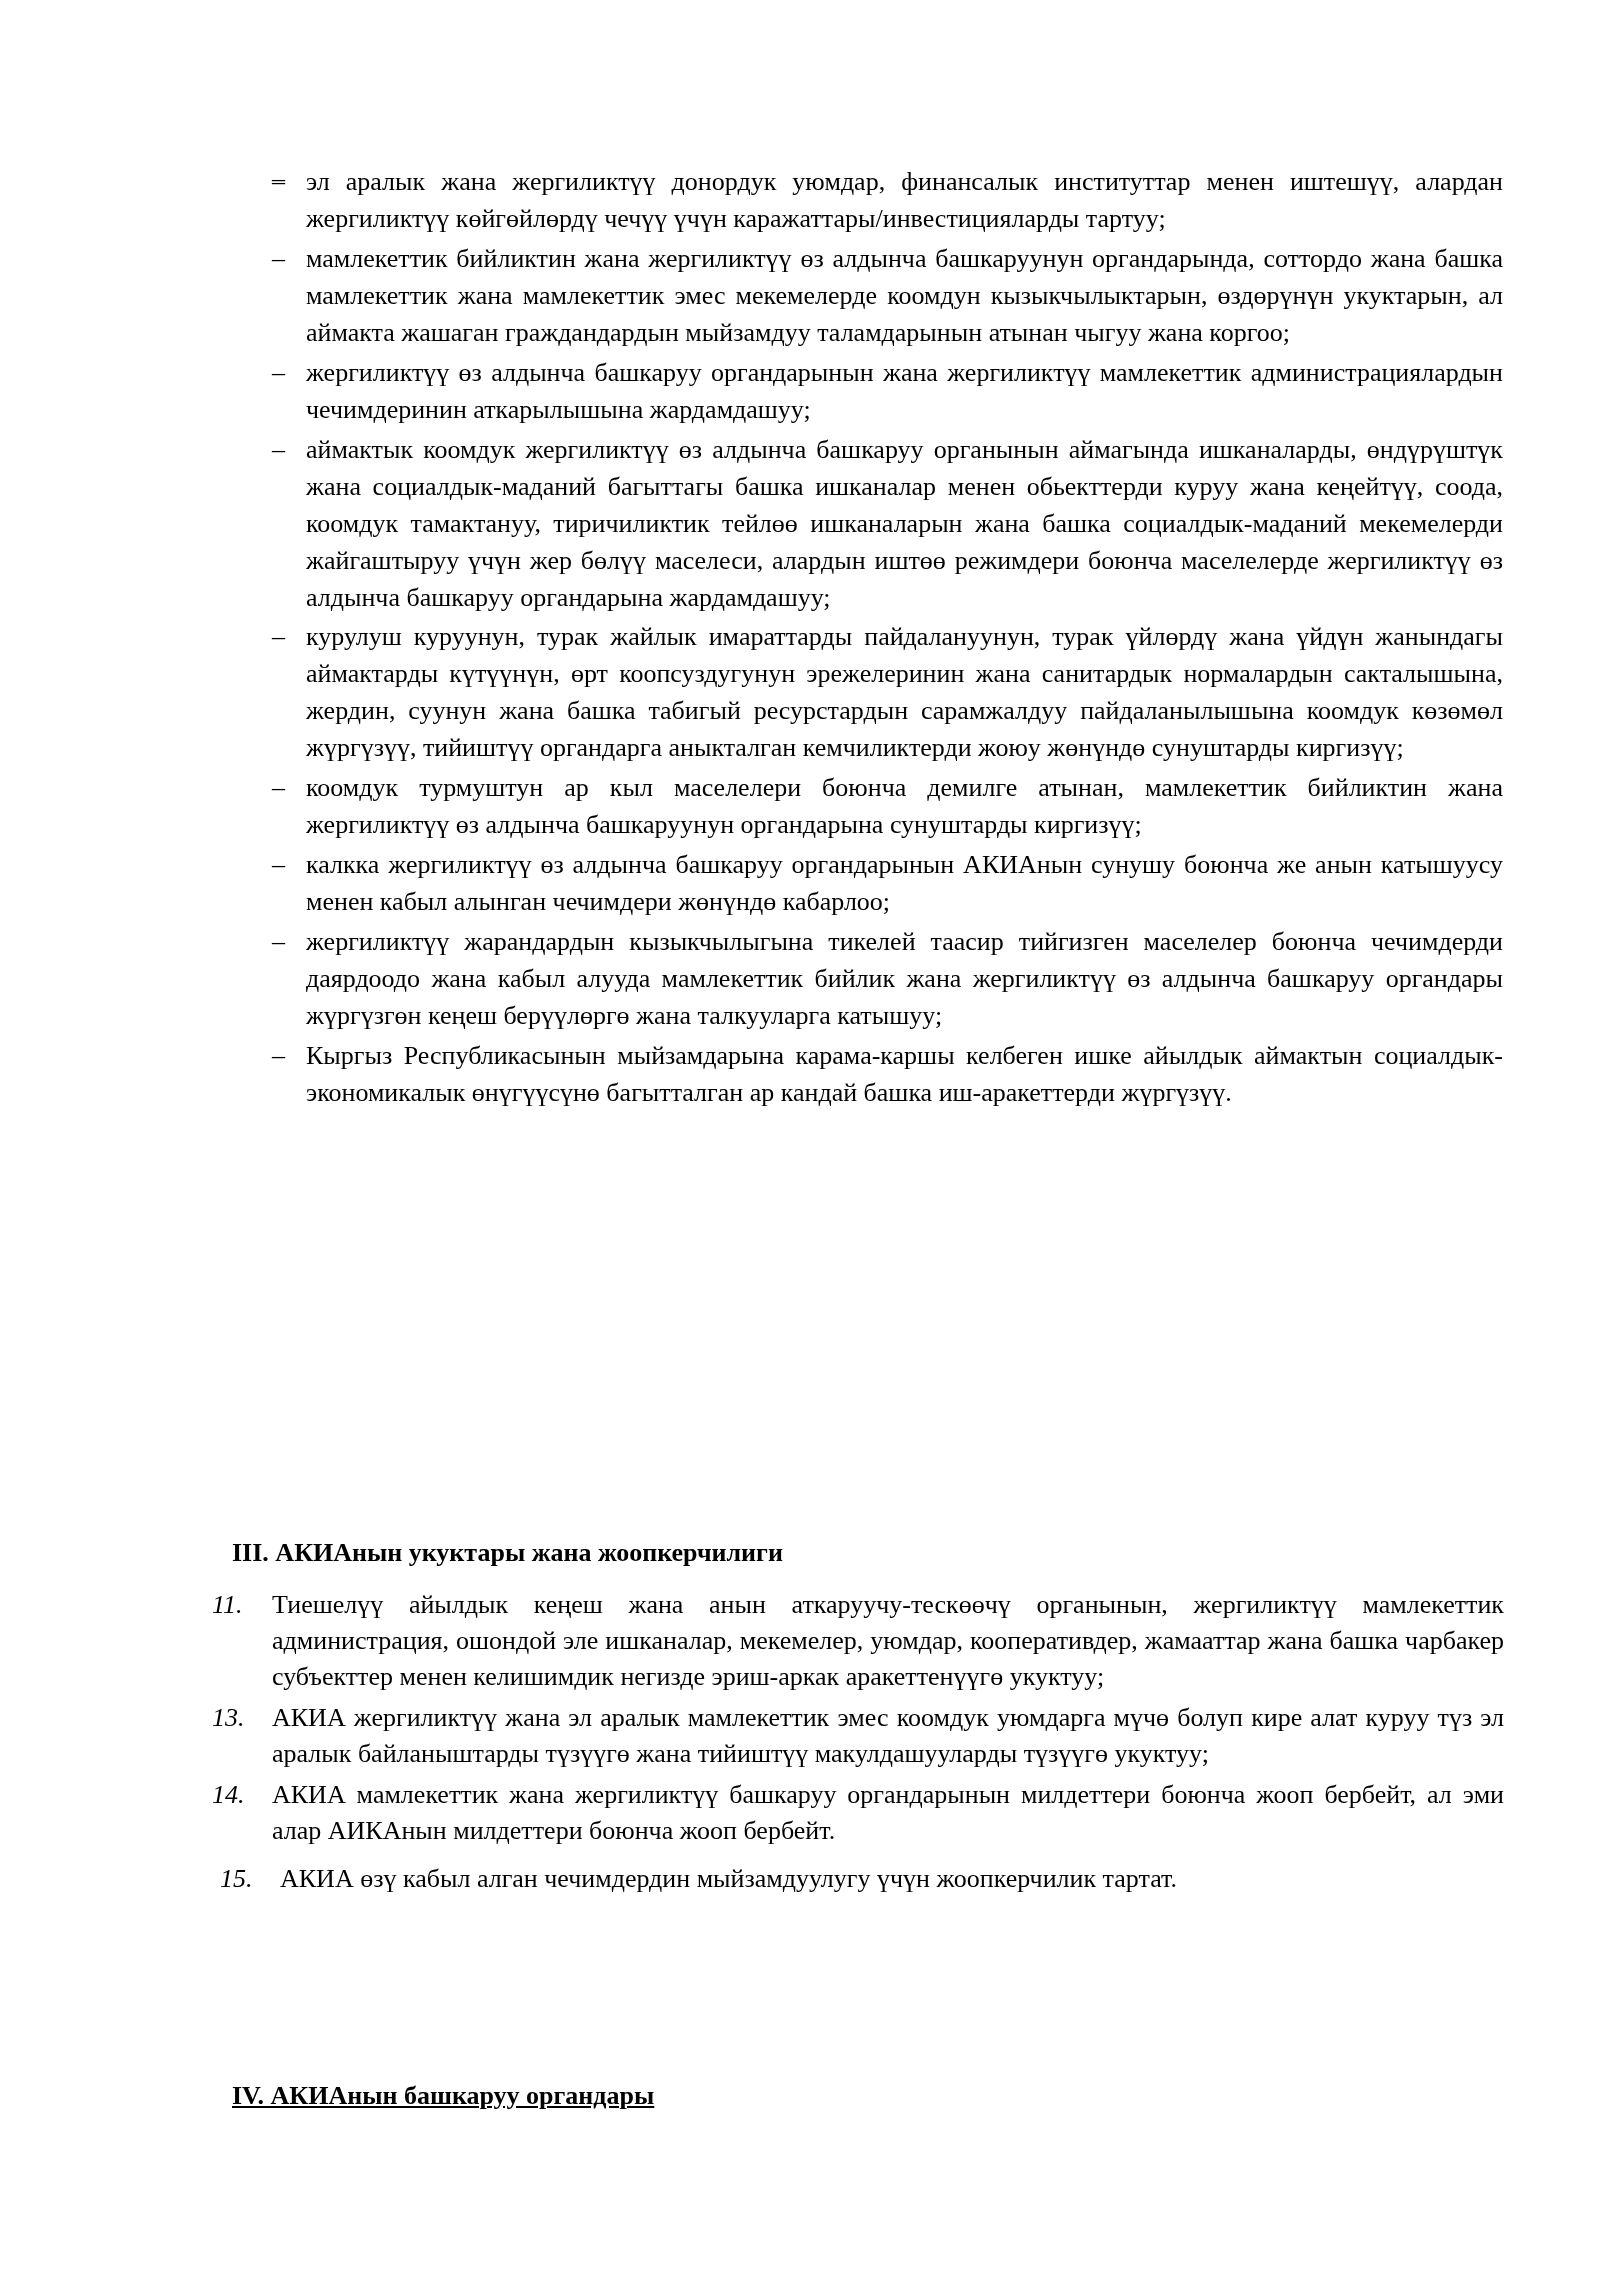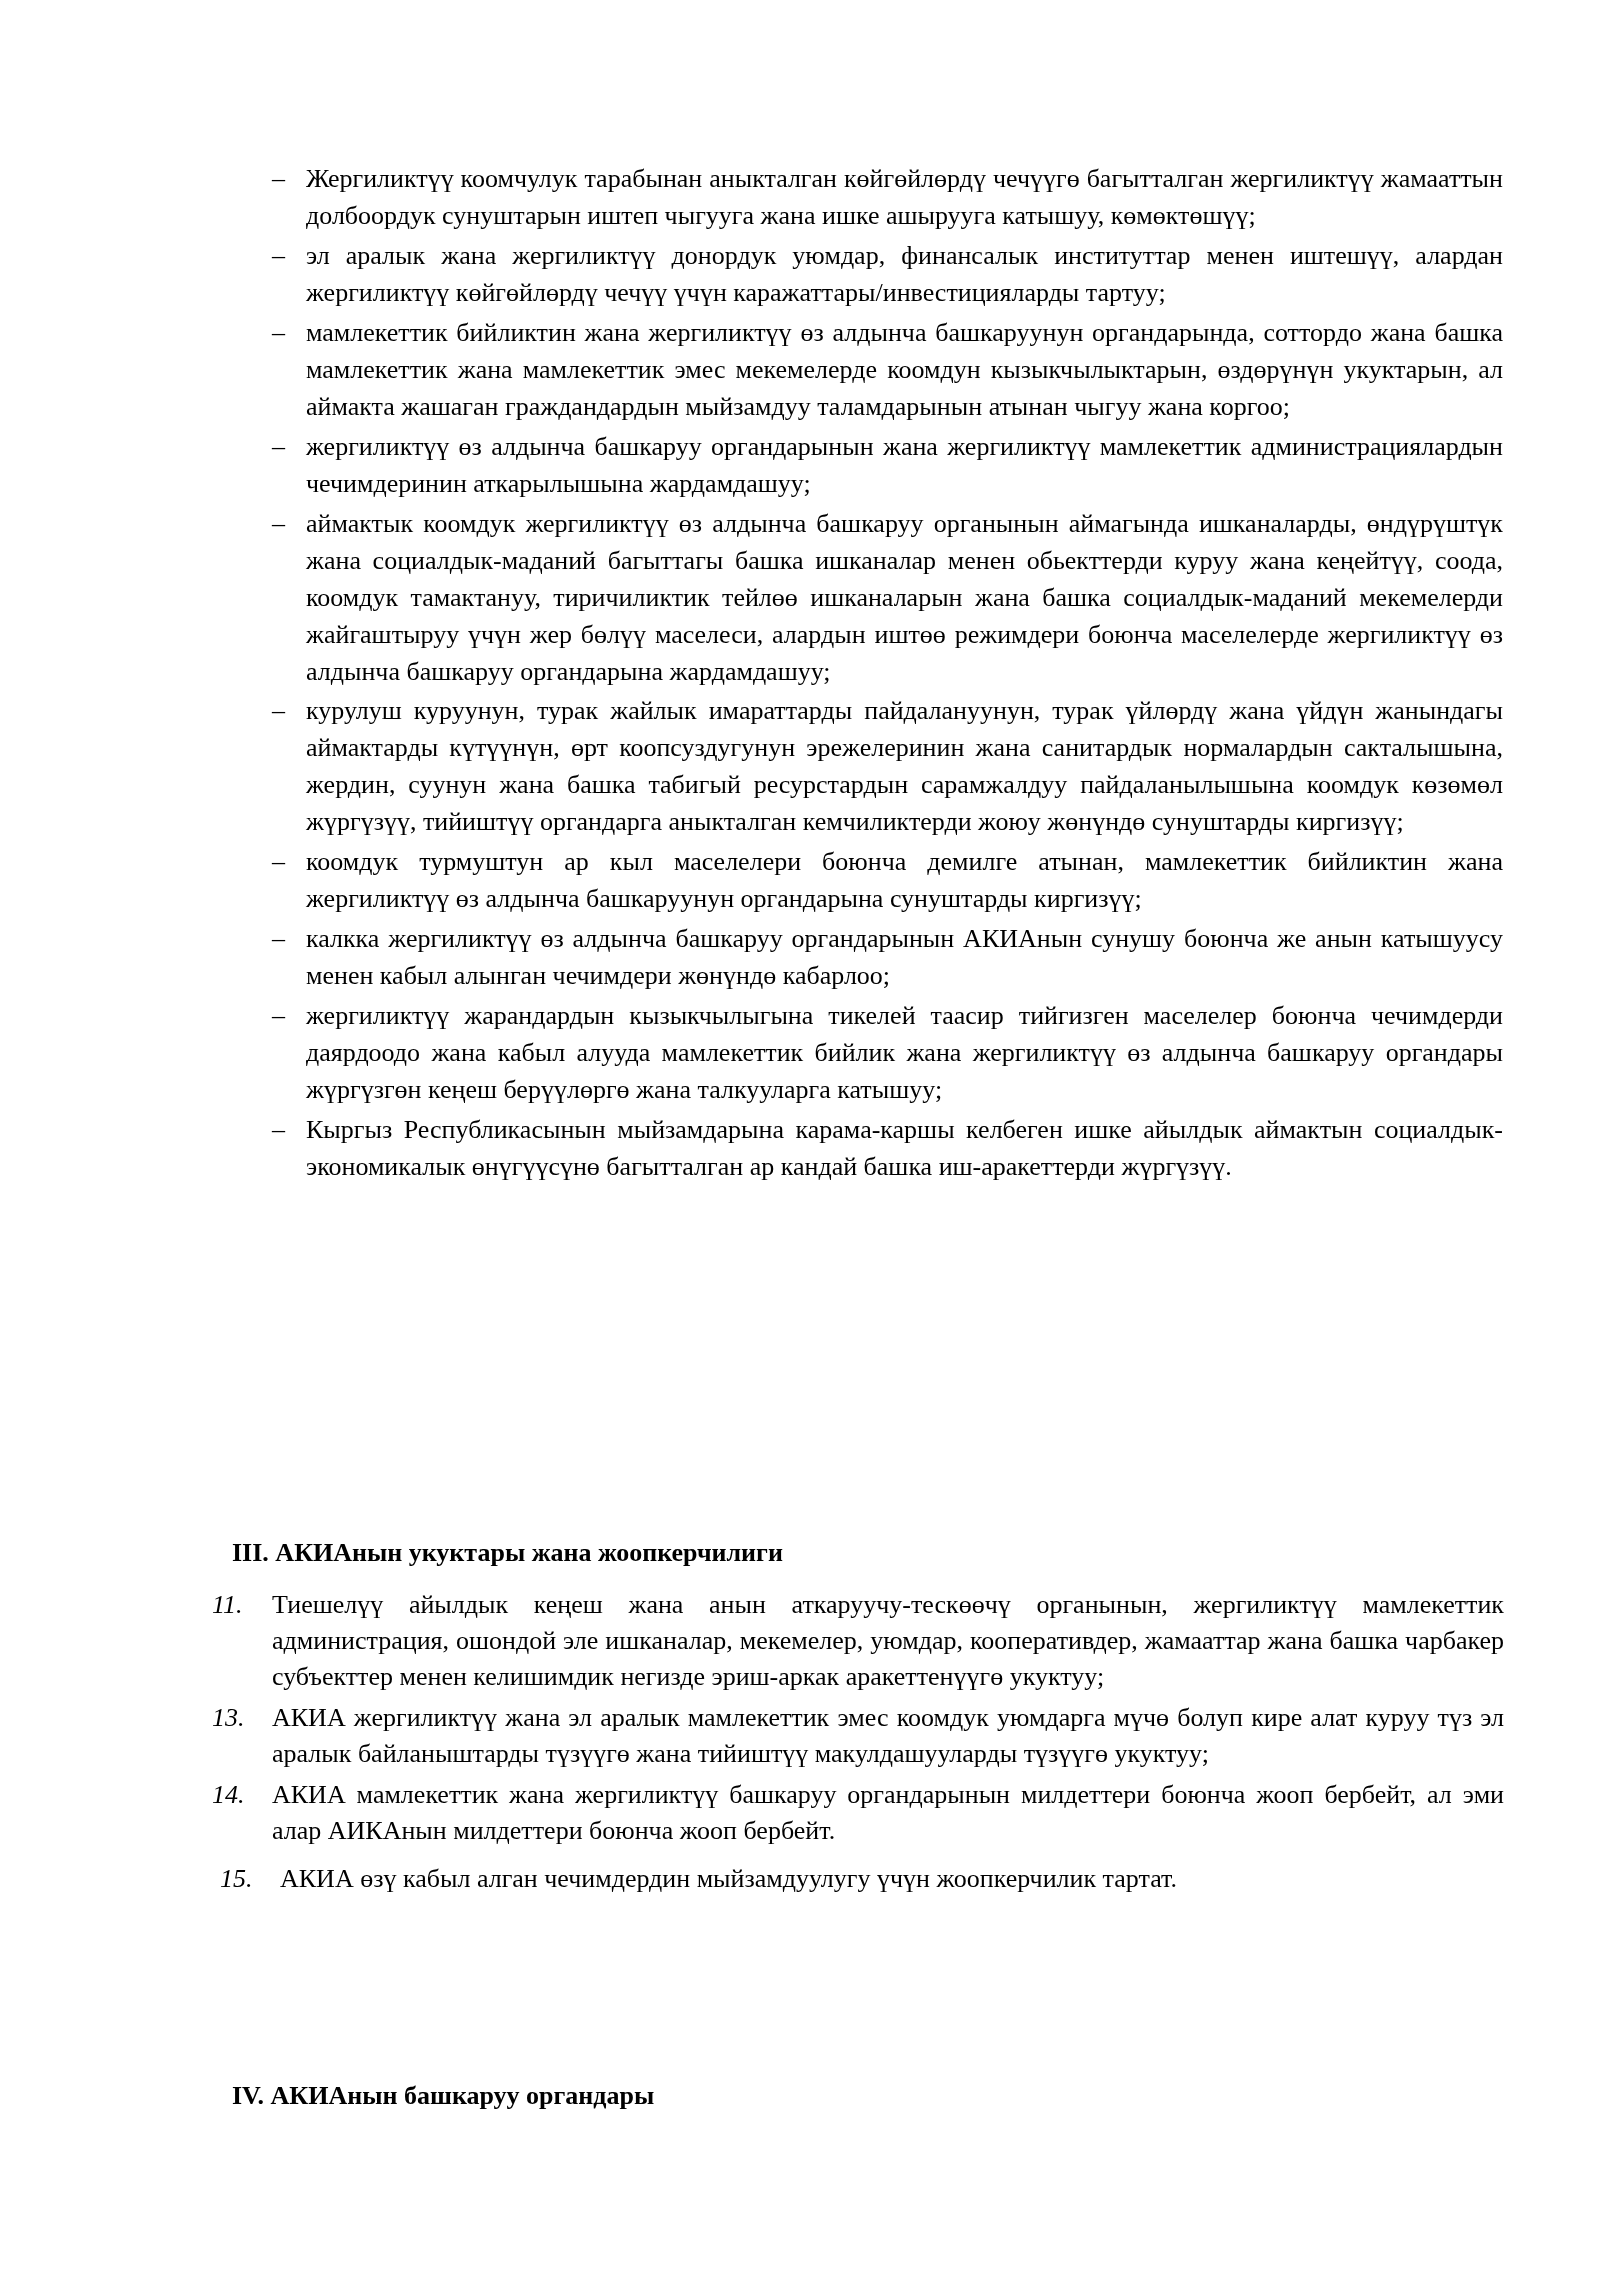--- a/index.html
+++ b/index.html
@@ -8,33 +8,33 @@
     font-family: "Liberation Serif", "DejaVu Serif", serif;
     color: #000000;
     font-size: 26px;
   }
   .page { position: absolute; left: 0; top: 0; width: 1621px; height: 2293px; }
   .dash-list { position: absolute; left: 272px; top: 160px; width: 1231px; margin: 0; padding: 0; list-style: none; }
   .dash-item { position: relative; padding-left: 34px; line-height: 37px; text-align: justify; margin-bottom: 2.9px; }
   .dash-item .dash { position: absolute; left: 0; top: 0; width: 19.6px; }
   .section-heading { position: absolute; left: 232px; font-weight: bold; font-size: 26px; line-height: 37px; white-space: nowrap; }
   .h3 { top: 1534px; }
-  .h4 { top: 2077px; }
+  .h4 { top: 2077px; text-decoration: underline; }
   .num-list { position: absolute; left: 212px; top: 1587px; width: 1292px; margin: 0; padding: 0; list-style: none; }
   .num-item { position: relative; padding-left: 60px; line-height: 36px; text-align: justify; margin-bottom: 4.9px; }
   .num-item .num { position: absolute; left: 0; top: 0; font-style: italic; }
   .num-item.last { margin-top: 11.8px; margin-left: 8px; }
 </style>
 </head>
 <body>
 
 <div class="page">
 
   <ul class="dash-list">
-    <li class="dash-item"><span class="dash">–</span><span>Жергиликтүү коомчулук тарабынан аныкталган көйгөйлөрдү чечүүгө багытталган жергиликтүү жамааттын долбоордук сунуштарын иштеп чыгууга жана ишке ашырууга катышуу, көмөктөшүү;</span></li>
+    <li class="dash-item"><span class="dash">–</span></li>
     <li class="dash-item"><span class="dash">–</span><span>эл аралык жана жергиликтүү донордук уюмдар, финансалык институттар менен иштешүү, алардан жергиликтүү көйгөйлөрдү чечүү үчүн каражаттары/инвестицияларды тартуу;</span></li>
     <li class="dash-item"><span class="dash">–</span><span>мамлекеттик бийликтин жана жергиликтүү өз алдынча башкаруунун органдарында, соттордо жана башка мамлекеттик жана мамлекеттик эмес мекемелерде коомдун кызыкчылыктарын, өздөрүнүн укуктарын, ал аймакта жашаган граждандардын мыйзамдуу таламдарынын атынан чыгуу жана коргоо;</span></li>
     <li class="dash-item"><span class="dash">–</span><span>жергиликтүү өз алдынча башкаруу органдарынын жана жергиликтүү мамлекеттик администрациялардын чечимдеринин аткарылышына жардамдашуу;</span></li>
     <li class="dash-item"><span class="dash">–</span><span>аймактык коомдук жергиликтүү өз алдынча башкаруу органынын аймагында ишканаларды, өндүрүштүк жана социалдык-маданий багыттагы башка ишканалар менен обьекттерди куруу жана кеңейтүү, соода, коомдук тамактануу, тиричиликтик тейлөө ишканаларын жана башка социалдык-маданий мекемелерди жайгаштыруу үчүн жер бөлүү маселеси, алардын иштөө режимдери боюнча маселелерде жергиликтүү өз алдынча башкаруу органдарына жардамдашуу;</span></li>
     <li class="dash-item"><span class="dash">–</span><span>курулуш куруунун, турак жайлык имараттарды пайдалануунун, турак үйлөрдү жана үйдүн жанындагы аймактарды күтүүнүн, өрт коопсуздугунун эрежелеринин жана санитардык нормалардын сакталышына, жердин, суунун жана башка табигый ресурстардын сарамжалдуу пайдаланылышына коомдук көзөмөл жүргүзүү, тийиштүү органдарга аныкталган кемчиликтерди жоюу жөнүндө сунуштарды киргизүү;</span></li>
     <li class="dash-item"><span class="dash">–</span><span>коомдук турмуштун ар кыл маселелери боюнча демилге атынан, мамлекеттик бийликтин жана жергиликтүү өз алдынча башкаруунун органдарына сунуштарды киргизүү;</span></li>
     <li class="dash-item"><span class="dash">–</span><span>калкка жергиликтүү өз алдынча башкаруу органдарынын АКИАнын сунушу боюнча же анын катышуусу менен кабыл алынган чечимдери жөнүндө кабарлоо;</span></li>
     <li class="dash-item"><span class="dash">–</span><span>жергиликтүү жарандардын кызыкчылыгына тикелей таасир тийгизген маселелер боюнча чечимдерди даярдоодо жана кабыл алууда мамлекеттик бийлик жана жергиликтүү өз алдынча башкаруу органдары жүргүзгөн кеңеш берүүлөргө жана талкууларга катышуу;</span></li>
     <li class="dash-item"><span class="dash">–</span><span>Кыргыз Республикасынын мыйзамдарына карама-каршы келбеген ишке айылдык аймактын социалдык-экономикалык өнүгүүсүнө багытталган ар кандай башка иш-аракеттерди жүргүзүү.</span></li>
   </ul>

